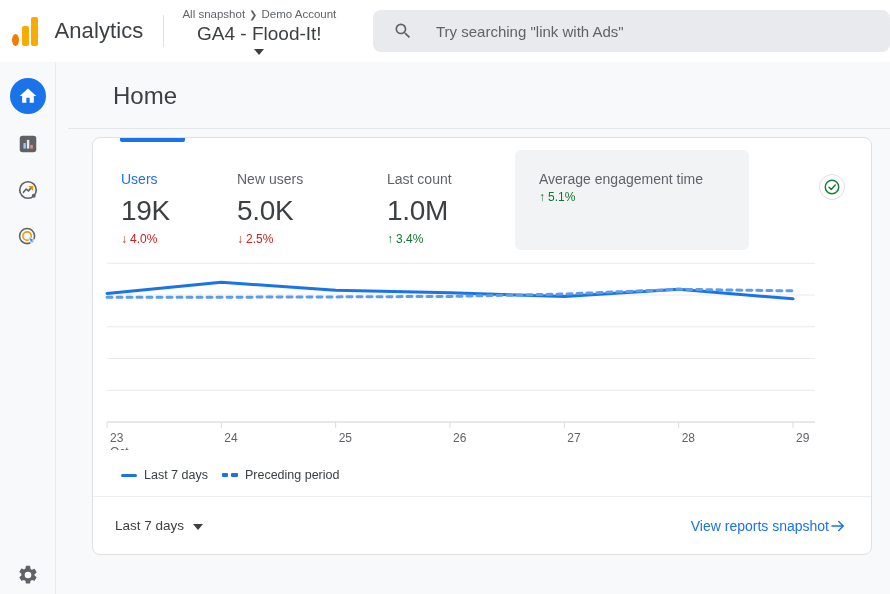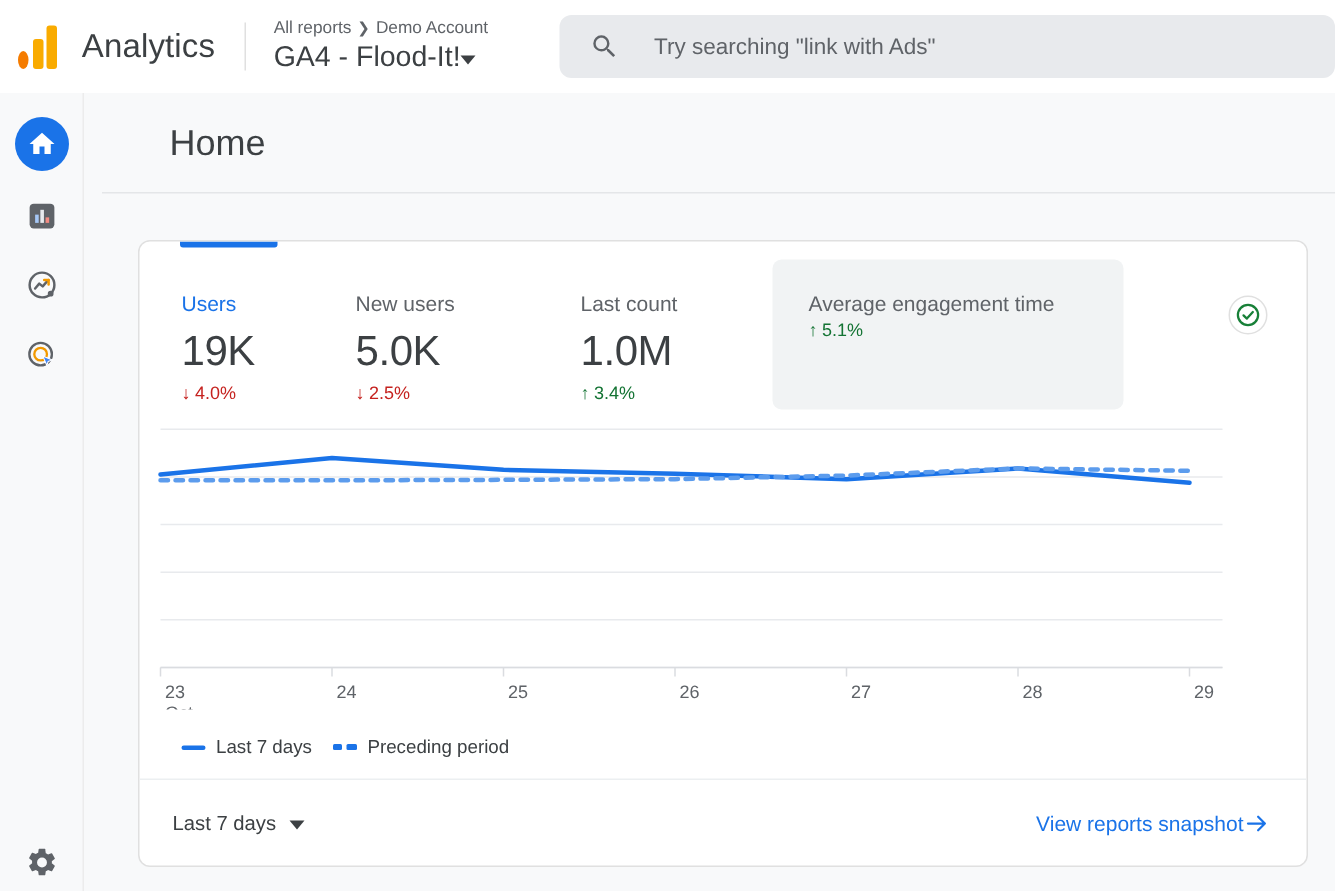--- a/index.html
+++ b/index.html
@@ -29,21 +29,21 @@
   }
   .vdivider { width: 1px; height: 32px; background: #e0e0e0; margin: 0 18px 0 20px; }
   .acct-block { display: flex; flex-direction: column; justify-content: center; }
   .acct-crumb {
     font-size: 11.5px; color: #5f6368; white-space: nowrap;
     display: flex; align-items: center; gap: 4px; line-height: 15px;
   }
   .crumb-sep { font-size: 10px; color: #5f6368; }
   .acct-prop {
     font-size: 19px; color: #3c4043; white-space: nowrap;
-    display: flex; align-items: center; gap: 0; line-height: 24px;
+    display: flex; align-items: center; gap: 0; line-height: 24px; flex-direction: column;
   }
   .caret-dn {
     width: 0; height: 0; border-left: 5px solid transparent;
     border-right: 5px solid transparent; border-top: 6px solid #3c4043;
     margin-top: 3px;
   }
   .searchbox {
     position: absolute; left: 373px; top: 10px;
     width: 517px; height: 42px; border-radius: 8px;
     background: #e8eaed; display: flex; align-items: center;
@@ -78,21 +78,21 @@
   .main { position: absolute; left: 57px; top: 62px; width: 833px; height: 532px; }
   .page-title {
     position: absolute; left: 56px; top: 20px;
     font-size: 24px; color: #3c4043; font-weight: 400;
   }
   .title-rule {
     position: absolute; left: 11px; top: 66px; width: 822px; height: 1px; background: #e4e6e8;
   }
 
   .card {
-    position: absolute; left: 35px; top: 98px;
+    position: absolute; left: 35px; top: 75px;
     width: 780px; height: 418px;
     background: #fff; border: 1px solid #e0e0e0;
     border-radius: 8px; overflow: hidden;
   }
   .tab-indicator {
     position: absolute; left: 27px; top: 0px; width: 65px; height: 4px;
     background: #1a73e8; border-radius: 0 0 2px 2px;
   }
 
   
@@ -155,21 +155,21 @@
     <div class="bar-a"></div>
       <div class="bar-b"></div>
       <div class="bar-c"></div>
   </div>
   <div class="brand-name">Analytics</div>
 
   <div class="vdivider"></div>
 
   <div class="acct-block">
     <div class="acct-crumb">
-      <span>All reports</span>
+      <span>All snapshot</span>
       <span class="crumb-sep">❯</span>
       <span>Demo Account</span>
     </div>
     <div class="acct-prop">
       <span>GA4 - Flood-It!</span>
       <span class="caret-dn"></span>
     </div>
   </div>
 
   <div class="searchbox">

